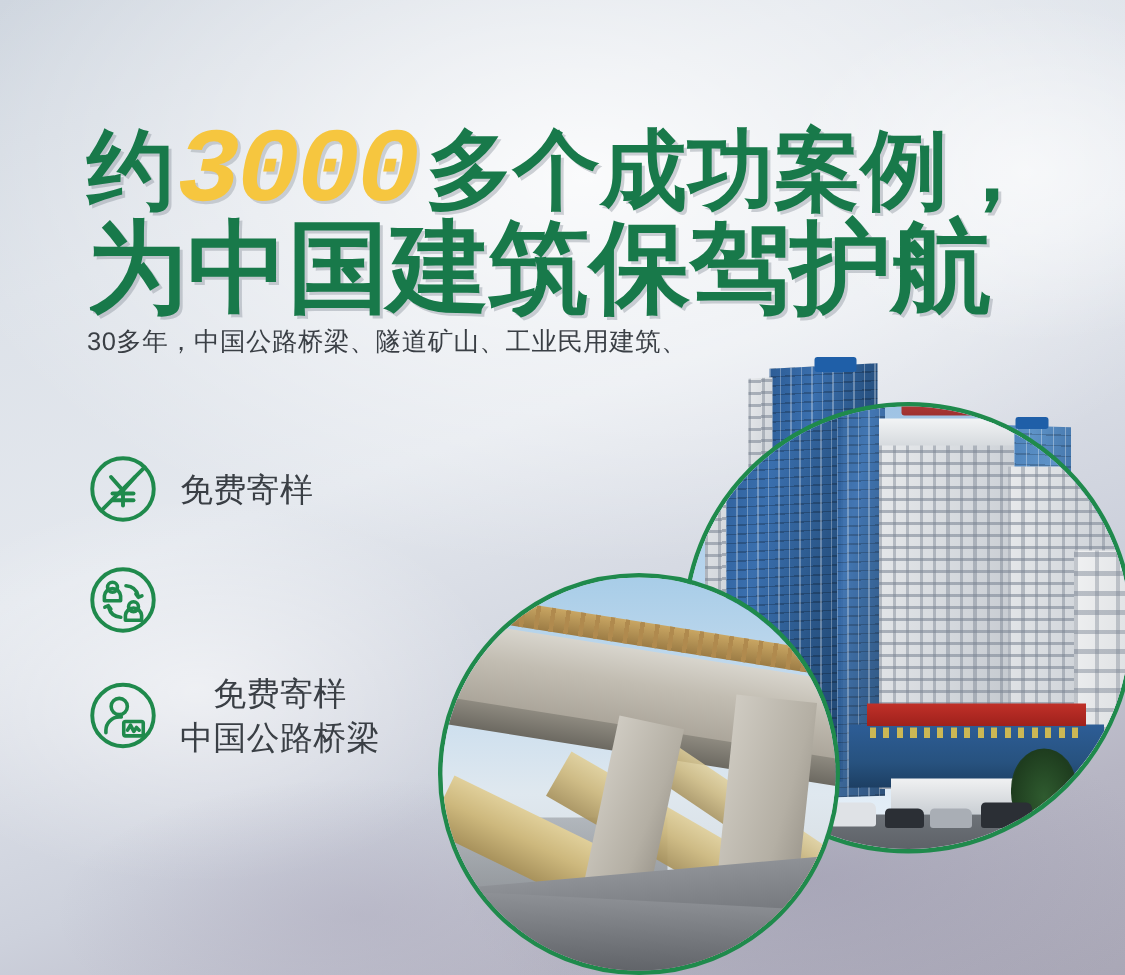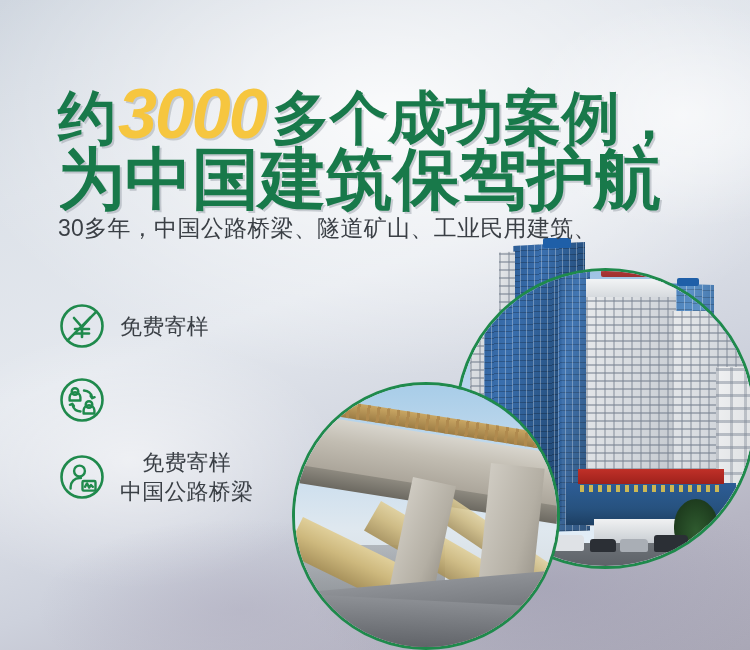--- a/index.html
+++ b/index.html
@@ -56,40 +56,41 @@
     letter-spacing: 0px;
   }
   .hl-num {
     font-size: 70px;
     font-style: italic;
     font-weight: bold;
     color: #f6c63f;
     letter-spacing: -2px;
     text-shadow: 2px 2px 0 rgba(120,130,140,0.32);
     padding: 0 6px 0 2px;
+    font-family: Liberation Mono, monospace;
   }
   .hl-line2 {
     display: block;
     margin-top: -4px;
     height: 66px;
     line-height: 66px;
     font-size: 67px;
     font-weight: bold;
     color: #18794a;
     text-shadow: 2px 2px 0 rgba(120,130,140,0.35);
   }
 
   
   .subtitle {
     position: absolute;
     left: 58px;
     top: 210px;
     z-index: 6;
     color: #3a3f45;
-    font-size: 23px;
+    font-size: 17px;
     line-height: 36px;
     white-space: nowrap;
     letter-spacing: 0.3px;
   }
   .subtitle span { display: block; }
 
   
   .features {
     position: absolute;
     left: 58px;

